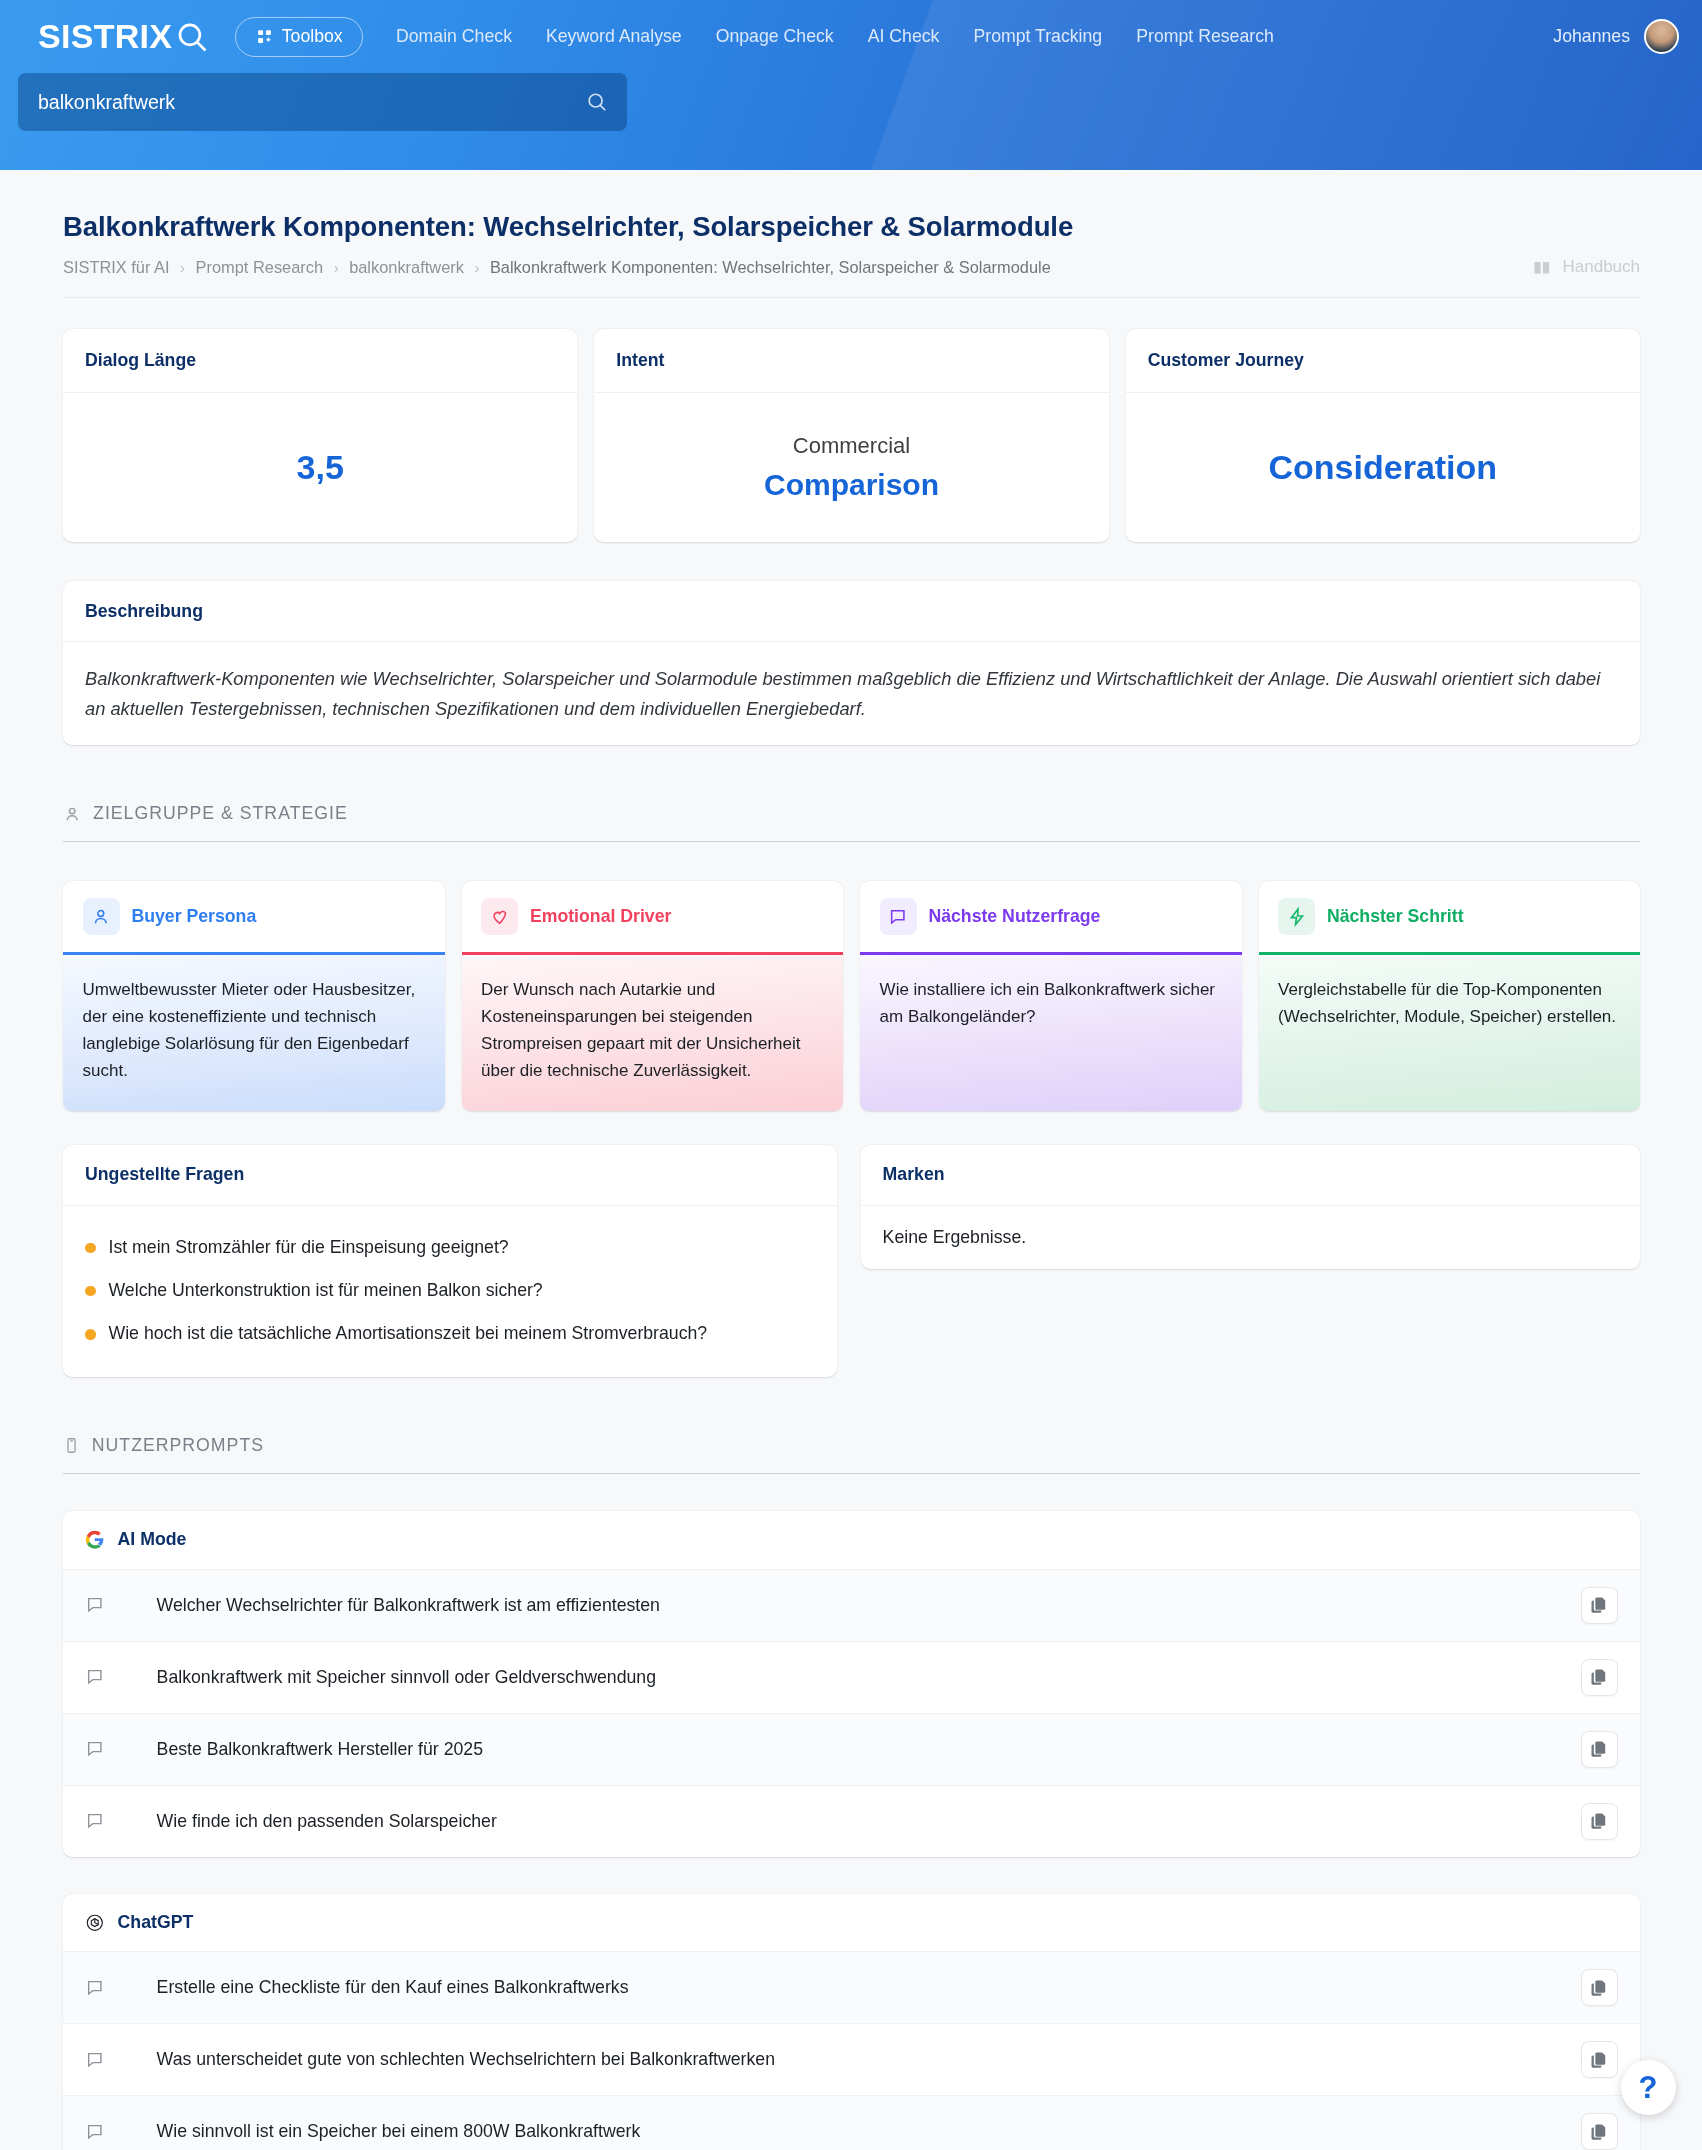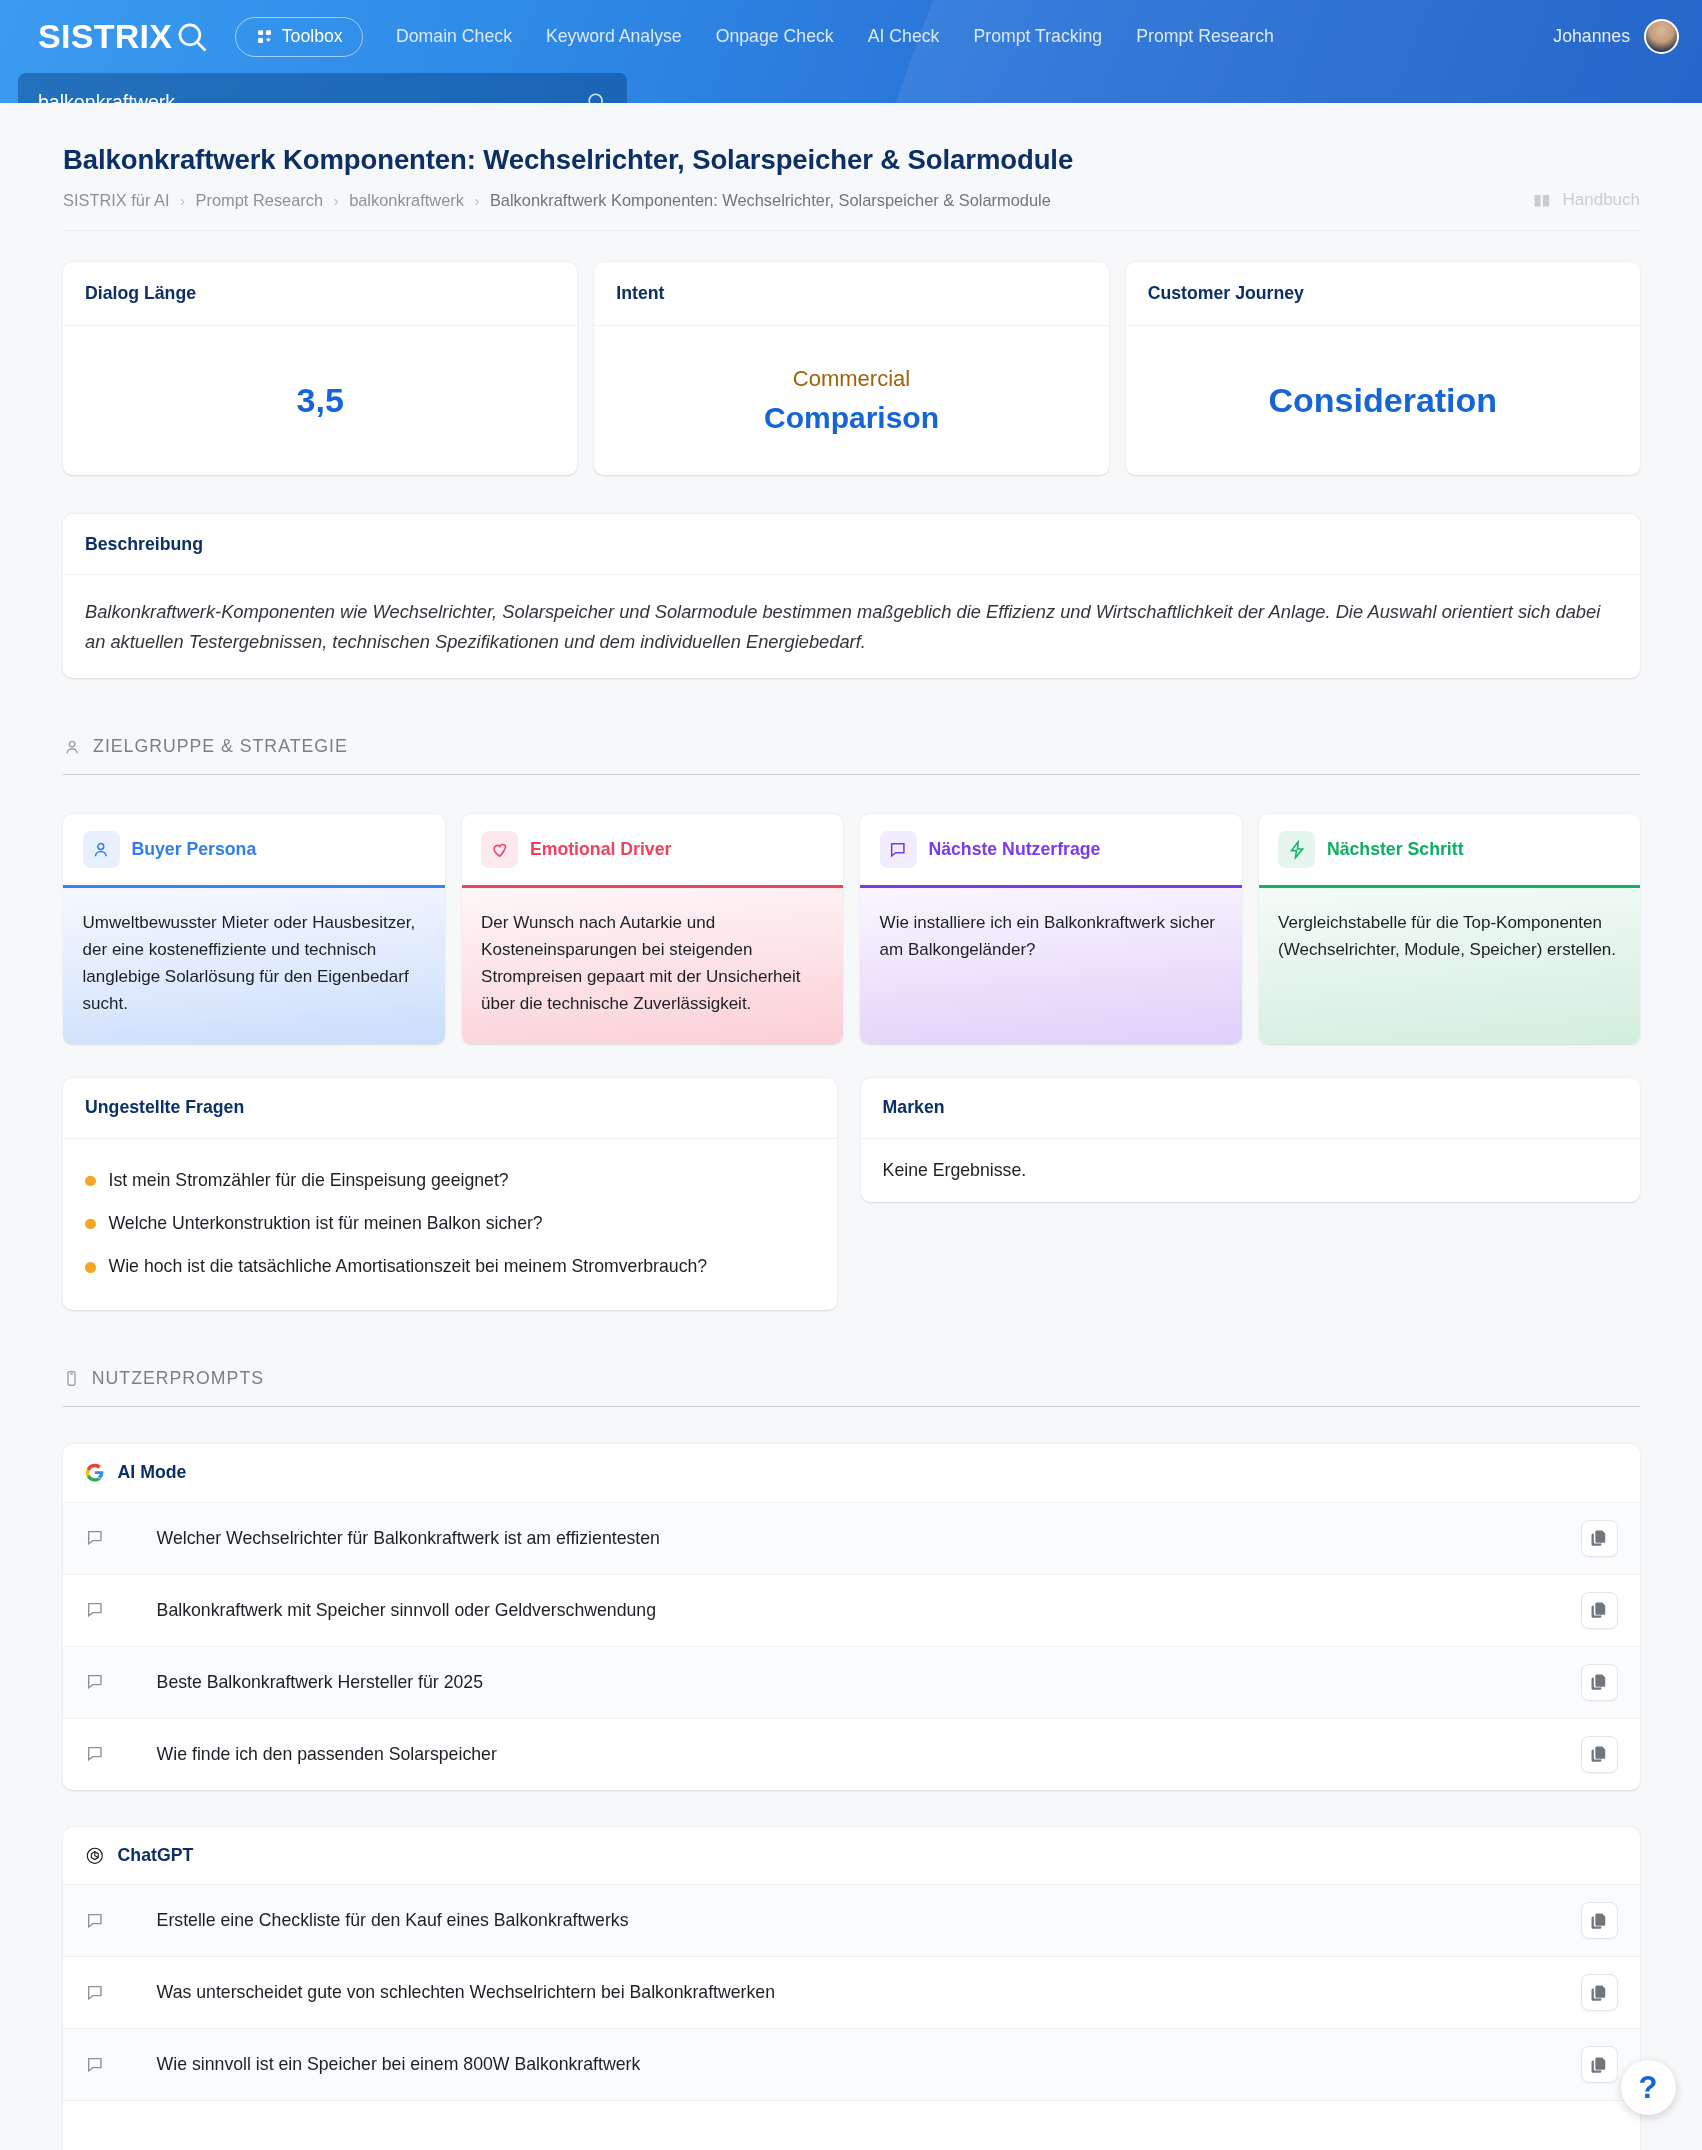--- a/index.html
+++ b/index.html
@@ -6,21 +6,21 @@
   html, body {
     width: 1703px;
     background: #f7f8f9;
     font-family: "Liberation Sans", sans-serif;
     -webkit-font-smoothing: antialiased;
   }
 
   
   .topbar {
     position: relative;
-    height: 103px;
+    height: 170px;
     background: linear-gradient(110deg, #3a9bf0 0%, #2f8ce8 28%, #2a74d8 58%, #2464c9 100%);
     overflow: hidden;
   }
   .topbar::after {
     content: "";
     position: absolute;
     top: -26px; right: -118px;
     width: 917px; height: 210px;
     background: linear-gradient(100deg, rgba(255,255,255,0.07), rgba(255,255,255,0));
     transform: skewX(-20deg);
@@ -128,21 +128,21 @@
     font-size: 17.7px;
     font-weight: 700;
   }
   .metric-body {
     flex: 1;
     display: flex; flex-direction: column;
     align-items: center; justify-content: center;
     padding: 13px;
   }
   .metric-value { color: #1565d8; font-size: 34px; font-weight: 700; }
-  .metric-sub { color: #a16207; font-size: 22px; font-weight: 400; margin-bottom: 9.2px; }
+  .metric-sub { color: #404040; font-size: 22px; font-weight: 400; margin-bottom: 9.2px; }
   .metric-value.lg { font-size: 30px; }
 
   
   .panel {
     background: #ffffff;
     border-radius: 9.2px;
     box-shadow: 0 0.7px 2px rgba(16,24,40,0.09), 0 0.7px 1.3px rgba(16,24,40,0.05);
     overflow: hidden;
   }
   .panel-head {

